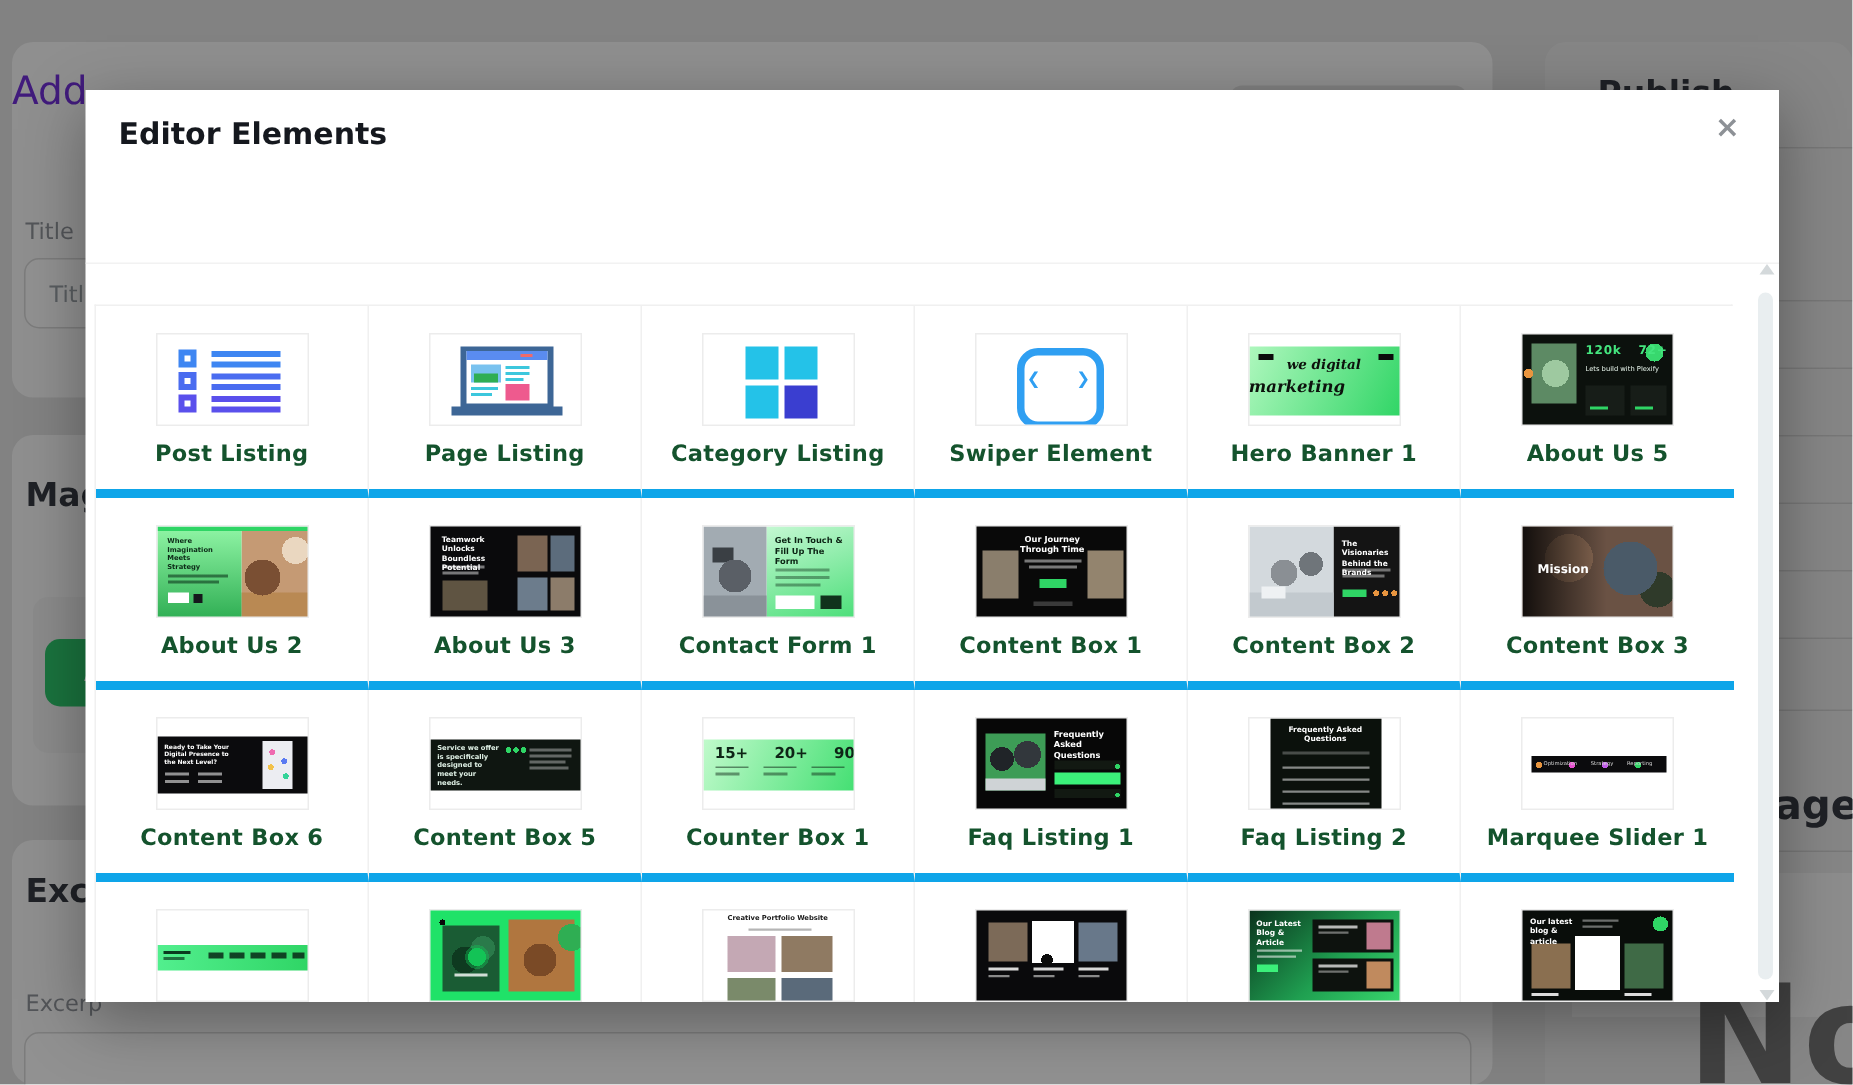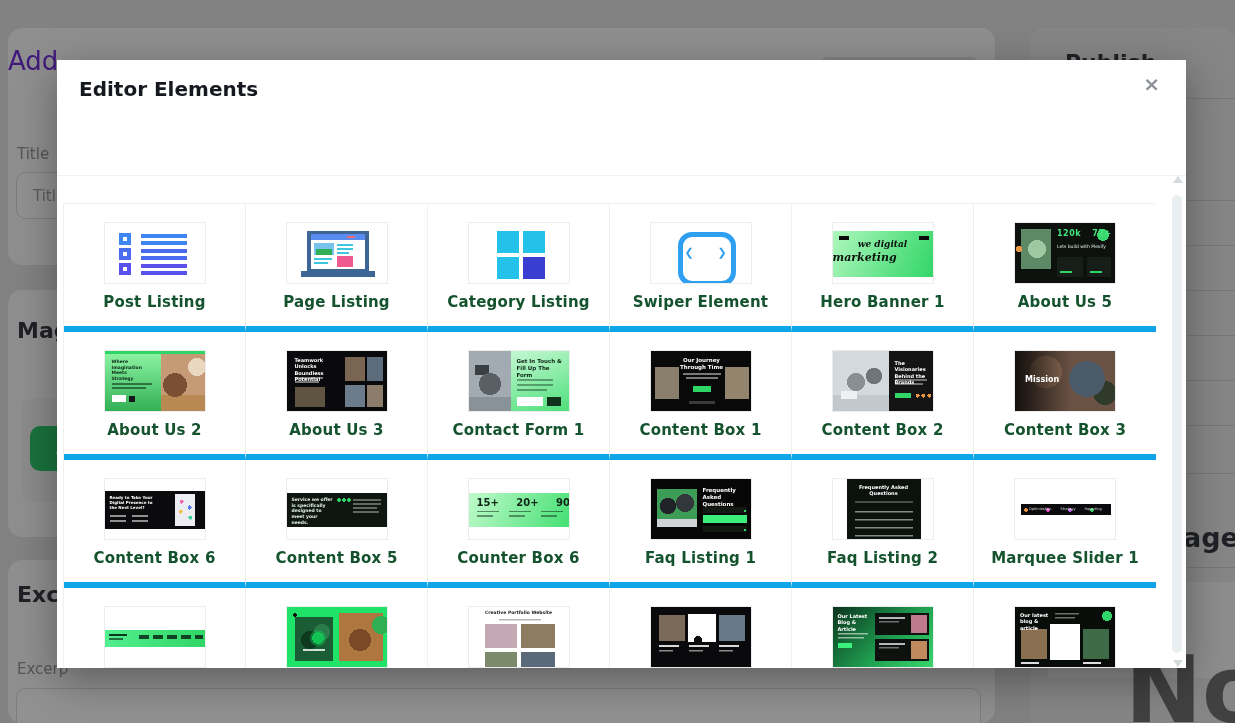--- a/index.html
+++ b/index.html
@@ -426,21 +426,21 @@
 
     </div>
     <div class="cell-label">Content Box 5</div>
   </div>
 
   <div class="cell">
     <div class="thumb t-counter">
       <span class="tt tt0">15+ 20+ 90+</span>
 
     </div>
-    <div class="cell-label">Counter Box 6</div>
+    <div class="cell-label">Counter Box 1</div>
   </div>
 
   <div class="cell">
     <div class="thumb t-faq1">
       <span class="tt tt0">Frequently Asked Questions</span>
 
     </div>
     <div class="cell-label">Faq Listing 1</div>
   </div>
 

